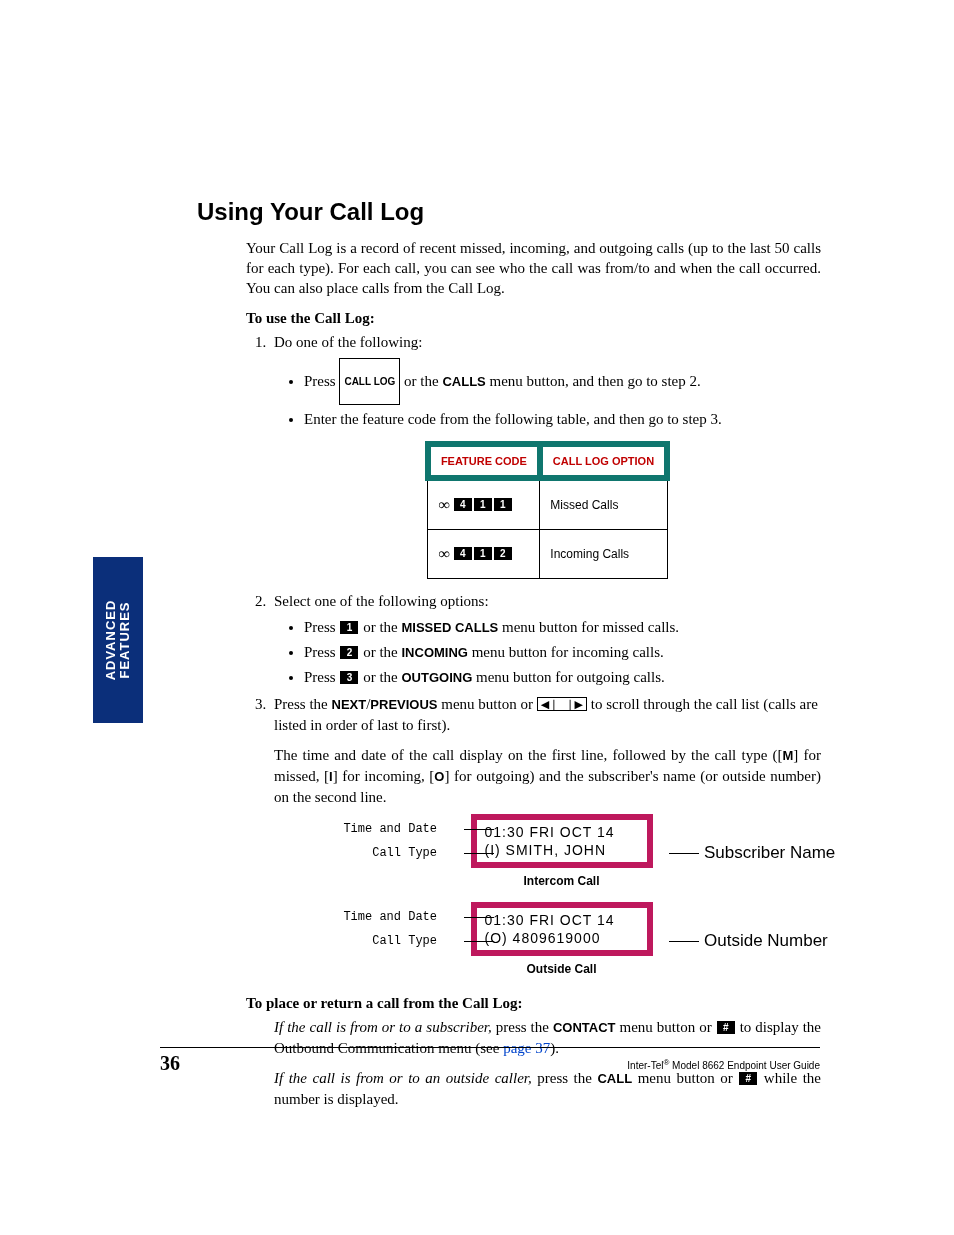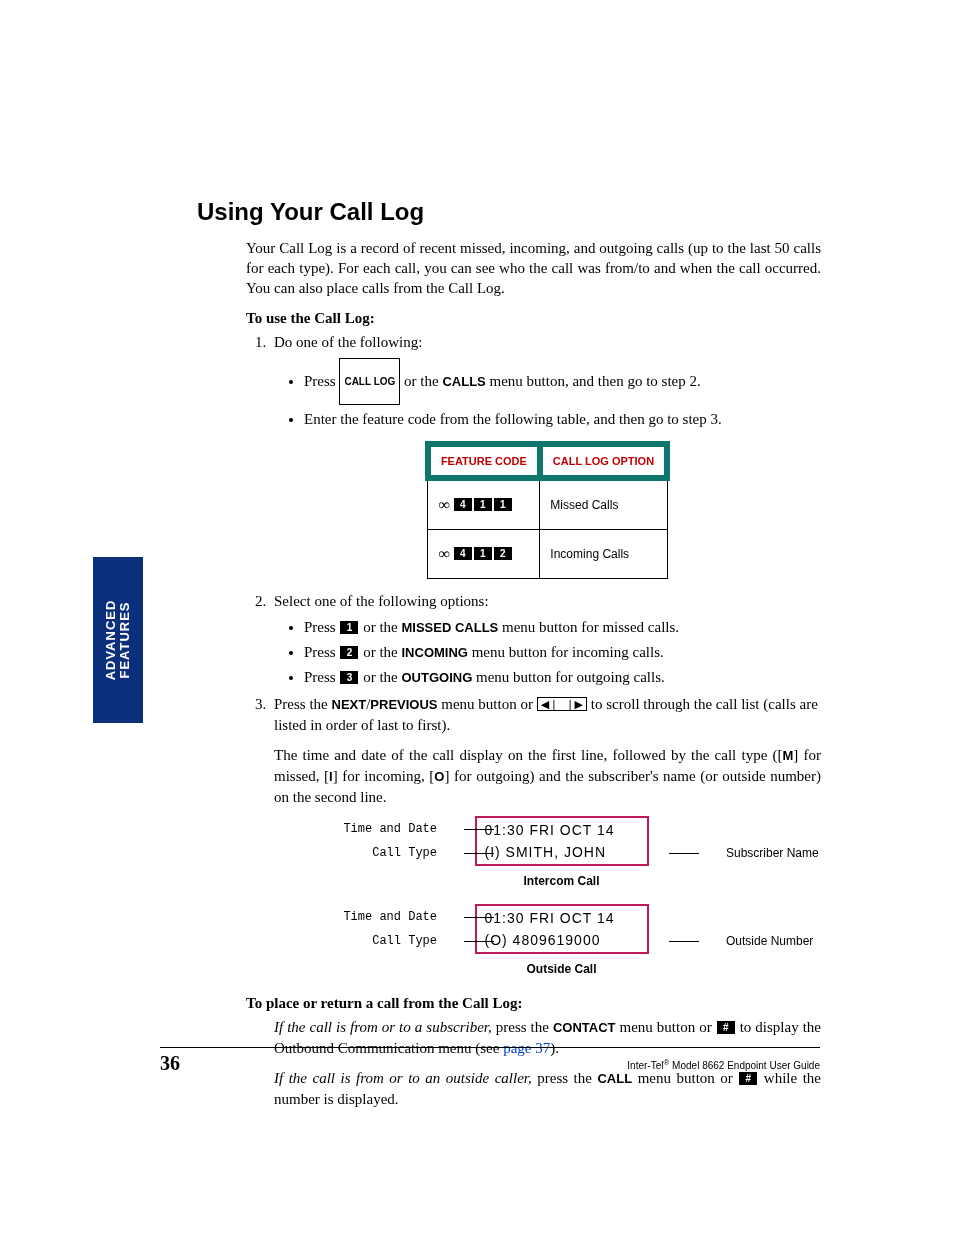--- a/index.html
+++ b/index.html
@@ -162,21 +162,21 @@
     font-family: Liberation Mono, monospace;
   }
   .lcd-line-left {
     position: absolute;
     left: 190px;
     width: 30px;
     height: 1px;
     background: #000;
   }
   .lcd-box {
-    border: 2px solid #be185d;
+    border: 6px solid #be185d;
     width: 170px;
     text-align: left;
   }
   .lcd-box-top { border-bottom: none; }
   .lcd-box-bot { border-top: none; }
   .lcd-text {
     font-family: Arial, Helvetica, sans-serif;
     font-size: 14px;
     letter-spacing: 1px;
     padding: 2px 8px;
@@ -184,24 +184,24 @@
   }
   .lcd-line-right {
     position: absolute;
     left: 395px;
     width: 30px;
     height: 1px;
     background: #000;
   }
   .lcd-right-label {
     position: absolute;
-    left: 452px;
+    left: 430px;
     width: 150px;
     text-align: left;
-    font-size: 12px;
+    font-size: 17px;
   }
   .lcd-caption {
     text-align: center;
     font-family: Arial, Helvetica, sans-serif;
     font-weight: bold;
     font-size: 12px;
     margin: 6px 0 14px 0;
   }
   .nav-arrows {
     display: inline-block;

